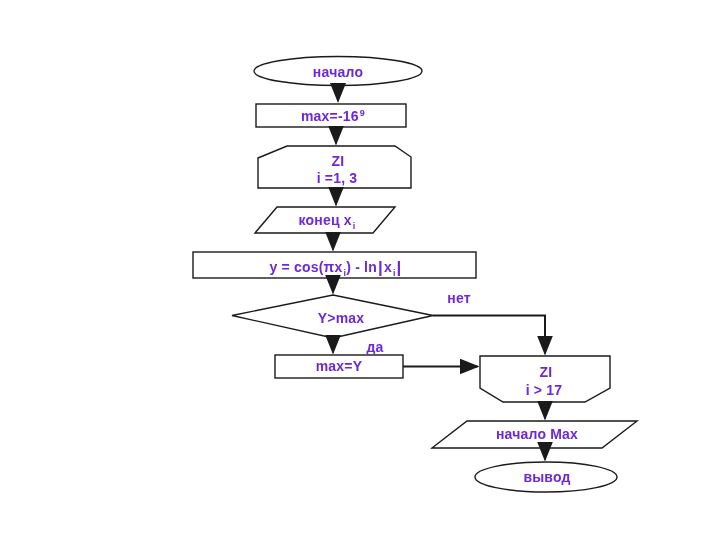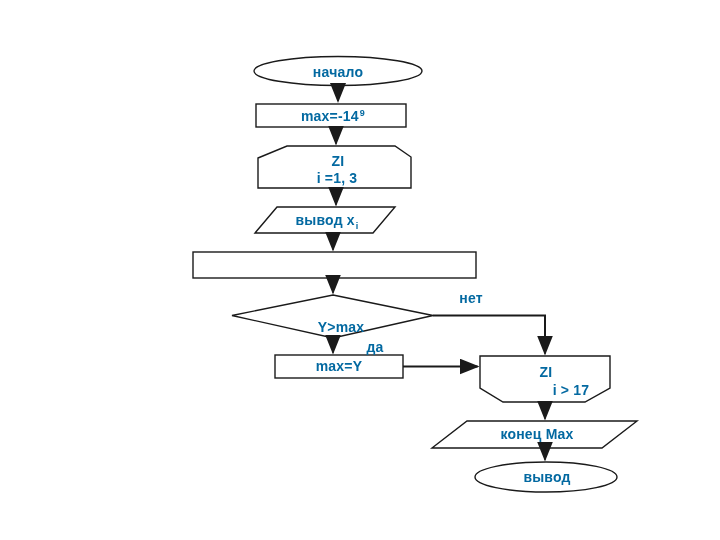--- a/index.html
+++ b/index.html
@@ -3,21 +3,21 @@
 <meta charset="utf-8">
 <style>
   html,body{margin:0;padding:0;background:#fff;}
   .stage{
     position:relative;width:720px;height:540px;background:#ffffff;
     font-family:"Liberation Sans","DejaVu Sans",sans-serif;overflow:hidden;
   }
   .stage svg{position:absolute;left:0;top:0;}
   .lbl{
     position:absolute;transform:translate(-50%,-50%);
-    font-weight:bold;font-size:14px;color:#0369a1;white-space:nowrap;
+    font-weight:bold;font-size:14px;color:#6d28d9;white-space:nowrap;
     letter-spacing:.2px;line-height:1;
   }
   .sub{font-size:9px;position:relative;top:4px;margin-left:1px;}
   .sup{font-size:9px;position:relative;top:-5px;margin-left:1px;}
   .bar{font-size:17px;position:relative;top:1px;margin:0 1px;}
 </style>
 </head>
 <body>
 
 <div class="stage">
@@ -51,33 +51,34 @@
       <line x1="333" y1="338" x2="333" y2="352.5"></line>
       <line x1="403" y1="366.5" x2="477.5" y2="366.5"></line>
       <polyline points="433,315.5 545,315.5 545,353.5"></polyline>
       <line x1="545" y1="402" x2="545" y2="418.5"></line>
       <line x1="545" y1="448" x2="545" y2="459.5"></line>
     </g>
   </svg>
 
   <div class="lbl" style="left:338px;top:72px">начало</div>
 
-  <div class="lbl" style="left:333px;top:116px"><span>max=-14</span><span class="sup">9</span></div>
+  <div class="lbl" style="left:333px;top:116px"><span>max=-16</span><span class="sup">9</span></div>
 
   <div class="lbl" style="left:338px;top:161px">ZI</div>
   <div class="lbl" style="left:337px;top:178px">i =1, 3</div>
 
-  <div class="lbl" style="left:327px;top:220px"><span>вывод x</span><span class="sub">i</span></div>
+  <div class="lbl" style="left:327px;top:220px"><span>конец x</span><span class="sub">i</span></div>
 
+  <div class="lbl" style="left:336px;top:266px"><span>y = cos(πx</span><span class="sub">i</span><span>) - ln</span><span class="bar">|</span><span>x</span><span class="sub">i</span><span class="bar">|</span></div>
 
-  <div class="lbl" style="left:341px;top:327px">Y&gt;max</div>
-  <div class="lbl" style="left:471px;top:298px">нет</div>
+  <div class="lbl" style="left:341px;top:318px">Y&gt;max</div>
+  <div class="lbl" style="left:459px;top:298px">нет</div>
   <div class="lbl" style="left:375px;top:347px">да</div>
 
   <div class="lbl" style="left:339px;top:366px">max=Y</div>
 
   <div class="lbl" style="left:546px;top:372px">ZI</div>
-  <div class="lbl" style="left:571px;top:390px">i &gt; 17</div>
+  <div class="lbl" style="left:544px;top:390px">i &gt; 17</div>
 
-  <div class="lbl" style="left:537px;top:434px">конец Max</div>
+  <div class="lbl" style="left:537px;top:434px">начало Max</div>
   <div class="lbl" style="left:547px;top:477px">вывод</div>
 
 </div>
 
 </body></html>

